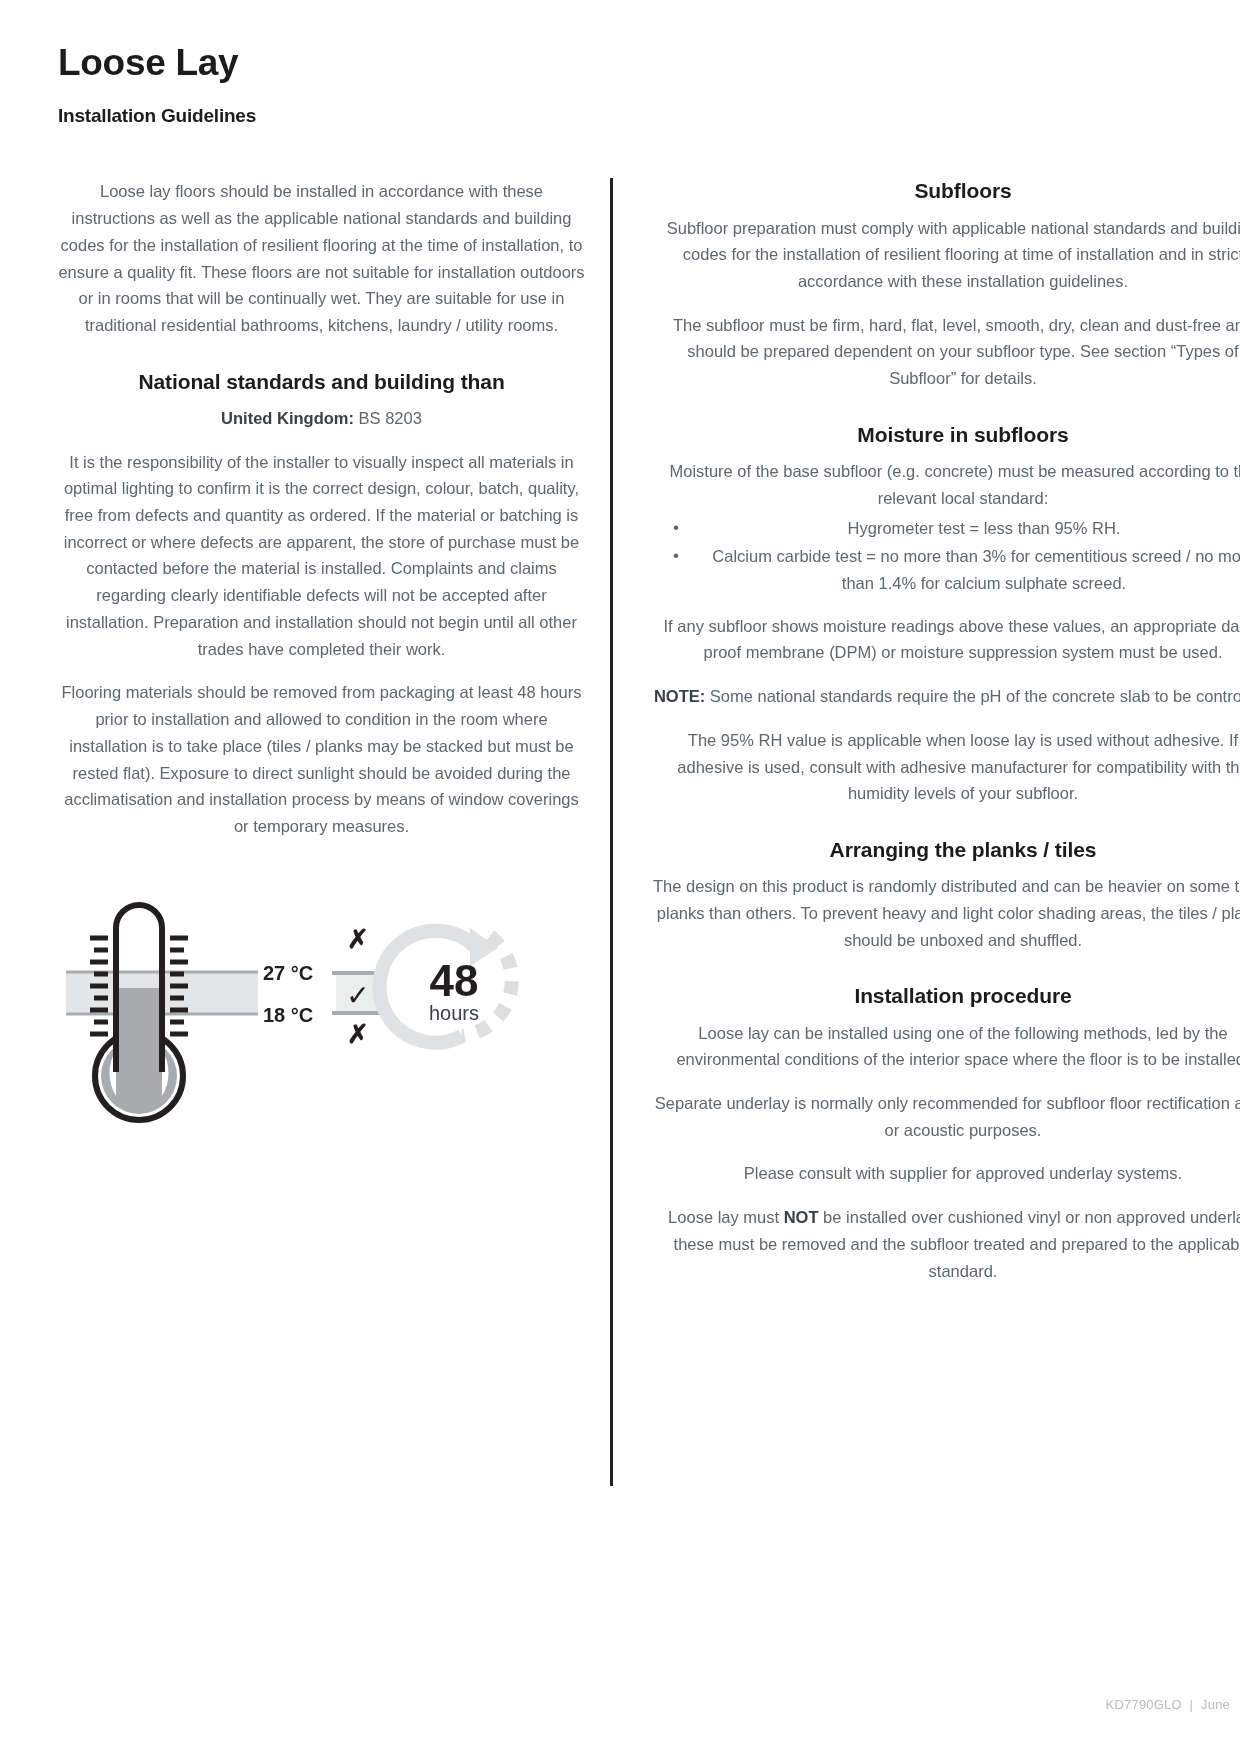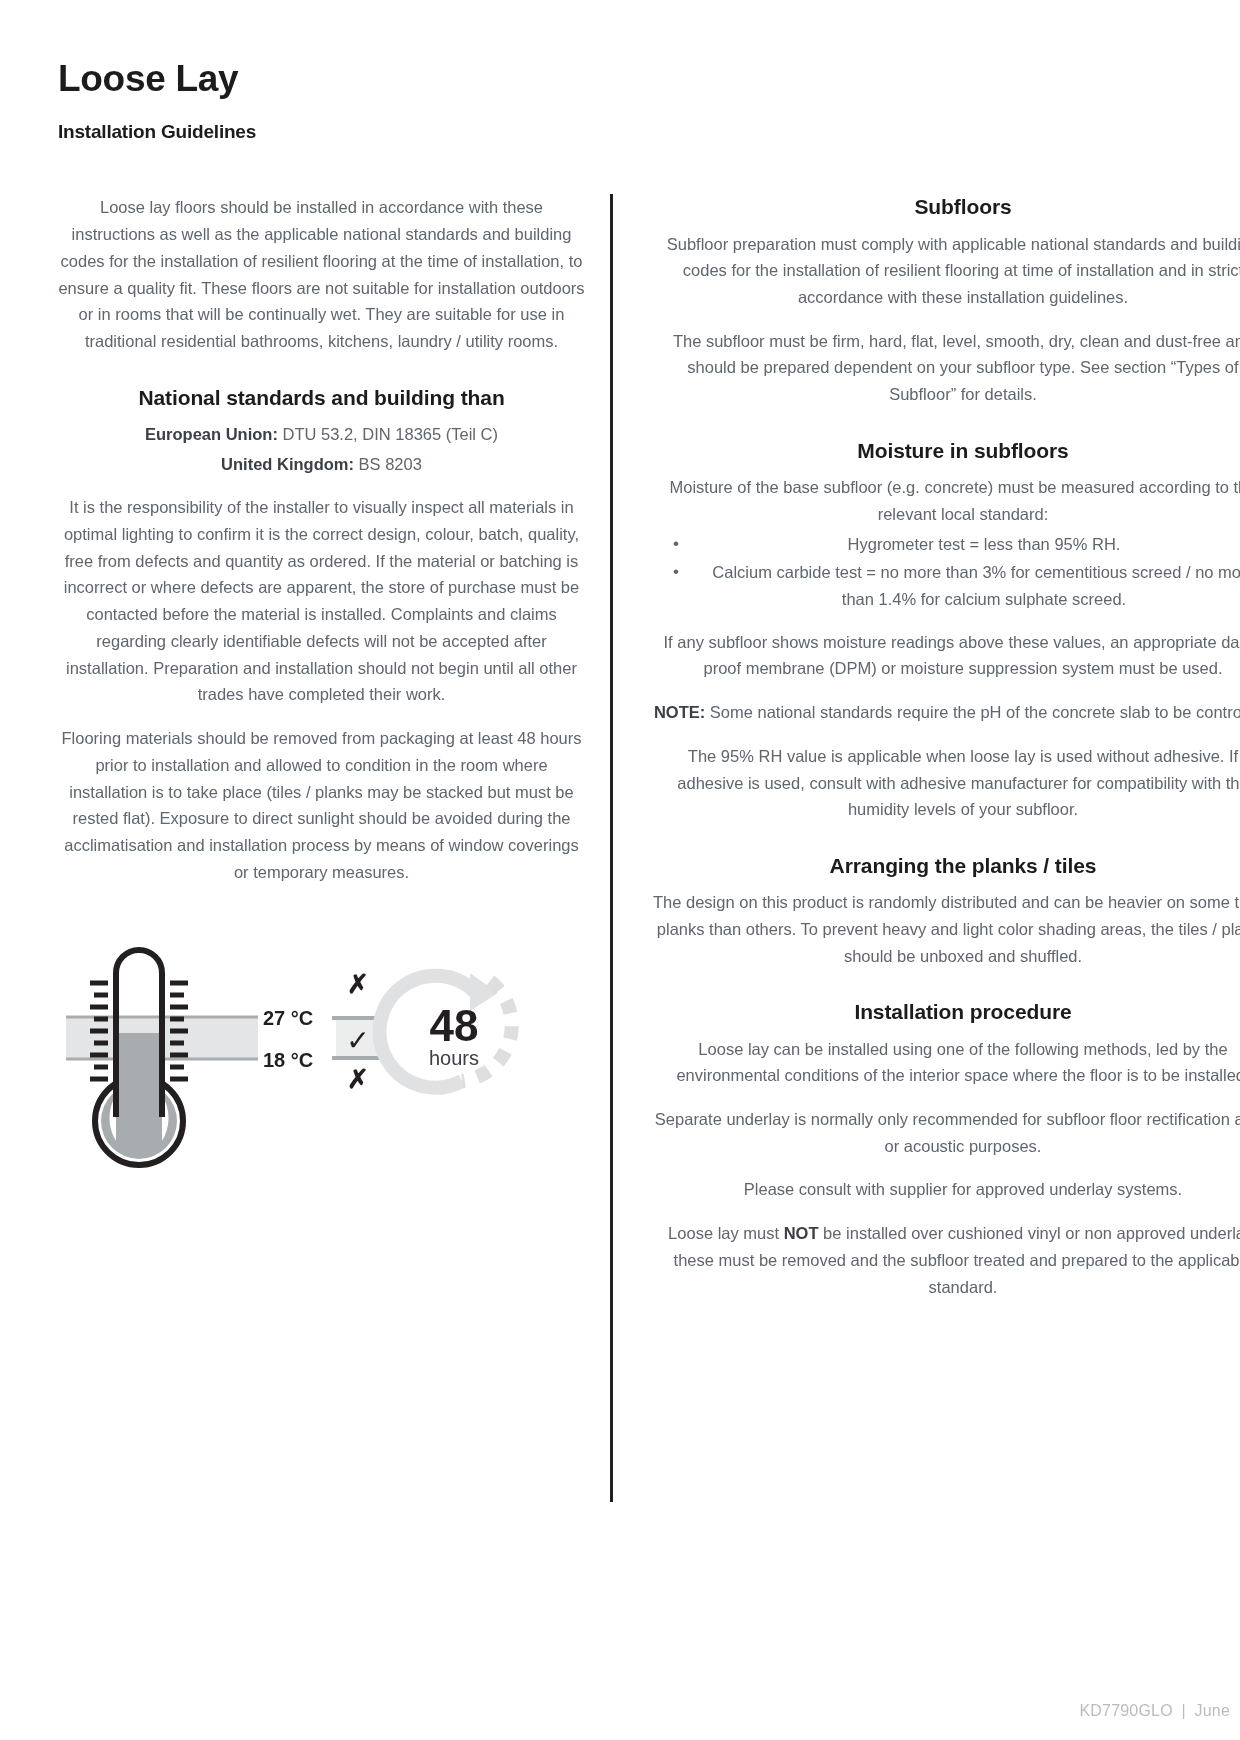--- a/index.html
+++ b/index.html
@@ -12,21 +12,21 @@
     color: #5a6068;
     overflow: hidden;
     position: relative;
   }
 
   .page {
     position: absolute;
     left: 0; top: 0;
     width: 1240px;
     height: 1740px;
-    padding: 58px 0 0 58px;
+    padding: 42px 0 0 58px;
   }
 
   
   h1.doc-title {
     font-size: 37px;
     line-height: 1.15;
     font-weight: bold;
     color: #1c1c1c;
     margin: 0 0 20px 0;
     letter-spacing: -0.3px;
@@ -111,22 +111,22 @@
     position: relative;
     width: 470px;
     height: 240px;
   }
   .graphic svg { display: block; }
 
   
   .footer {
     position: absolute;
     right: 10px;
-    bottom: 20px;
-    font-size: 16px;
+    bottom: 28px;
+    font-size: 13px;
     color: #b9bcc0;
     letter-spacing: 0.2px;
     white-space: nowrap;
   }
   .footer .sep { margin: 0 4px; }
 </style>
 </head>
 <body>
 
 <div class="page">
@@ -134,21 +134,20 @@
   <h1 class="doc-title">Loose Lay</h1>
   <h2 class="doc-subtitle">Installation Guidelines</h2>
 
   <div class="columns">
 
     <div class="col-left">
 
       <p class="body">Loose lay floors should be installed in accordance with these instructions as well as the applicable national standards and building codes for the installation of resilient flooring at the time of installation, to ensure a quality fit. These floors are not suitable for installation outdoors or in rooms that will be continually wet. They are suitable for use in traditional residential bathrooms, kitchens, laundry / utility rooms.</p>
 
       <h3 class="sec">National standards and building than</h3>
-      <p class="body tight"><b>European Union:</b><span> DTU 53.2, DIN 18365 (Teil C)</span></p>
       <p class="body"><b>United Kingdom:</b><span> BS 8203</span></p>
 
       <p class="body">It is the responsibility of the installer to visually inspect all materials in optimal lighting to confirm it is the correct design, colour, batch, quality, free from defects and quantity as ordered. If the material or batching is incorrect or where defects are apparent, the store of purchase must be contacted before the material is installed. Complaints and claims regarding clearly identifiable defects will not be accepted after installation. Preparation and installation should not begin until all other trades have completed their work.</p>
 
       <p class="body tight">Flooring materials should be removed from packaging at least 48 hours prior to installation and allowed to condition in the room where installation is to take place (tiles / planks may be stacked but must be rested flat). Exposure to direct sunlight should be avoided during the acclimatisation and installation process by means of window coverings or temporary measures.</p>
 
       <div class="graphic">
         <svg width="470" height="240" viewBox="0 0 470 240">
 
           <rect x="8" y="72" width="192" height="42" fill="#e4e5e6"></rect>

